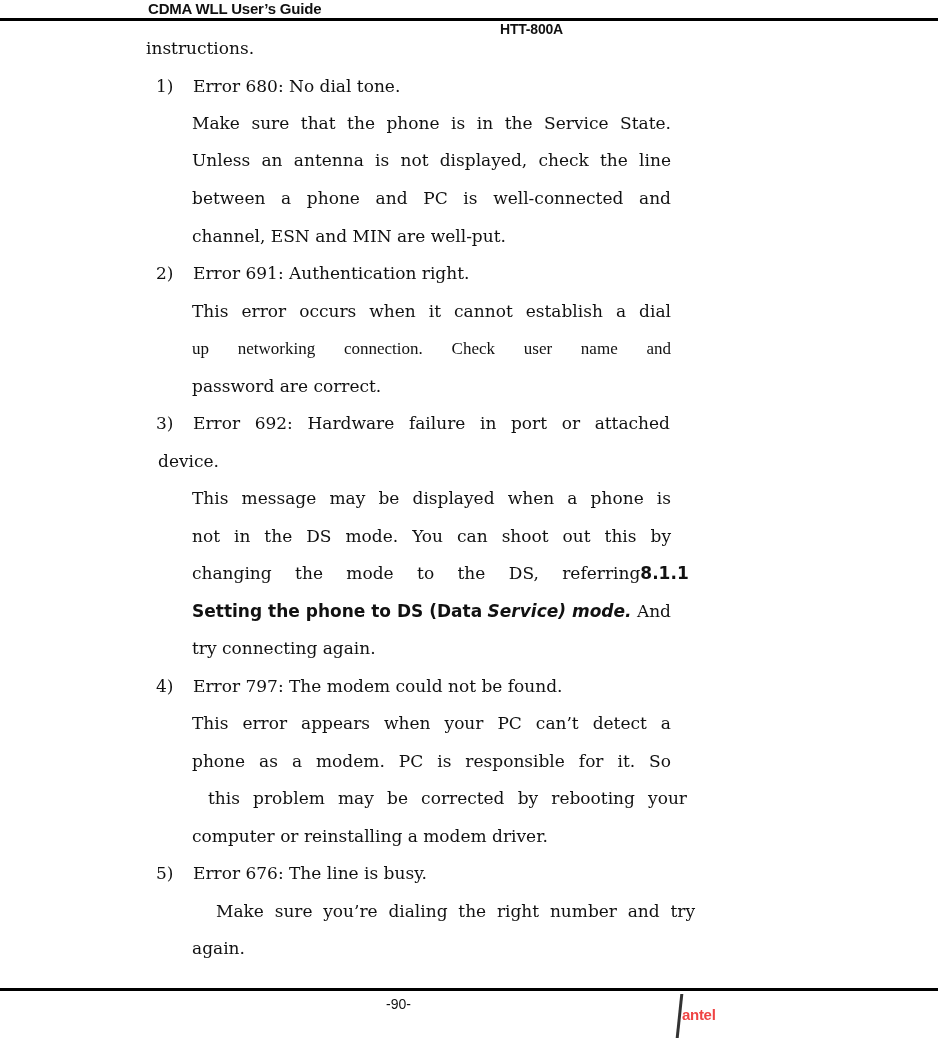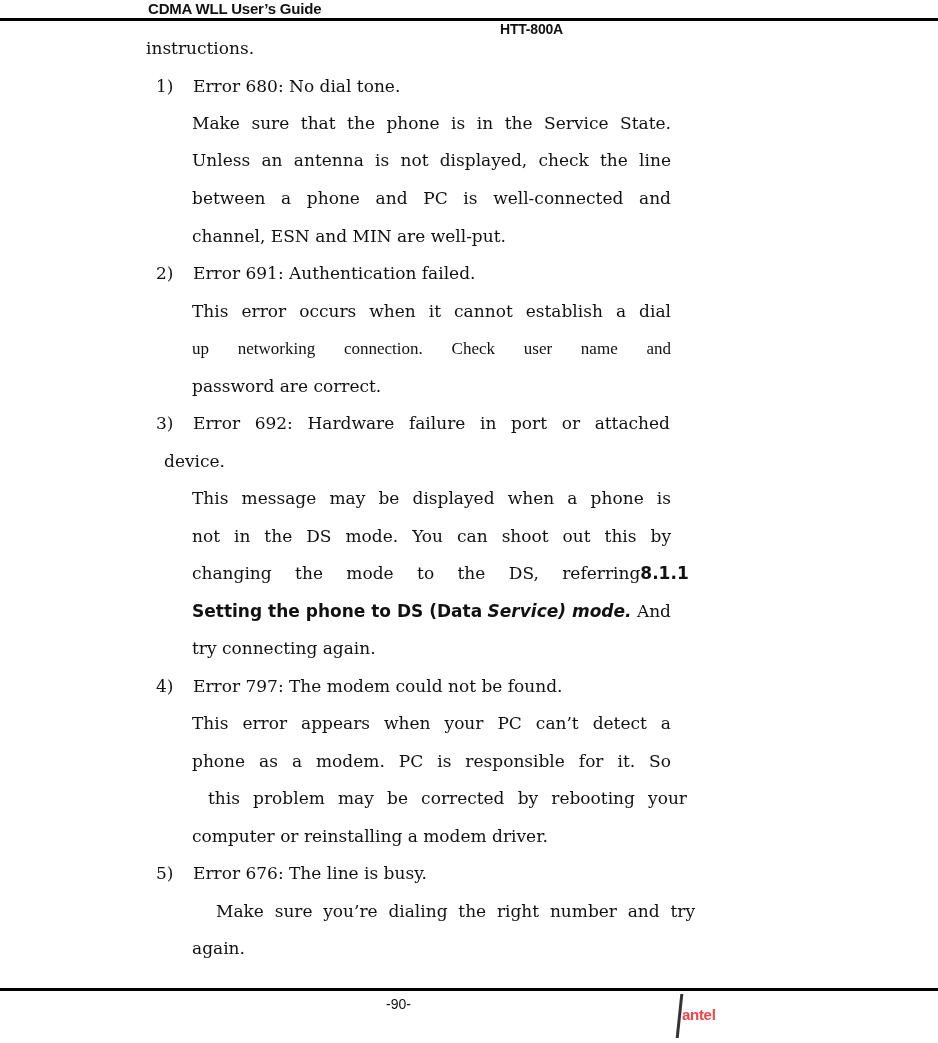--- a/index.html
+++ b/index.html
@@ -33,28 +33,28 @@
   <div class="line" style="left:146px; top:37px;">instructions.</div>
 
   <div class="num" style="left:156px; top:75px;">1)</div>
   <div class="line" style="left:193px; top:75px;">Error 680: No dial tone.</div>
   <div class="line just" style="left:192px; top:112px;">Make sure that the phone is in the Service State.</div>
   <div class="line just" style="left:192px; top:149px;">Unless an antenna is not displayed, check the line</div>
   <div class="line just" style="left:192px; top:187px;">between a phone and PC is well-connected and</div>
   <div class="line" style="left:192px; top:225px;">channel, ESN and MIN are well-put.</div>
 
   <div class="num" style="left:156px; top:262px;">2)</div>
-  <div class="line" style="left:193px; top:262px;">Error 691: Authentication failed.</div>
+  <div class="line" style="left:193px; top:262px;">Error 691: Authentication right.</div>
   <div class="line just" style="left:192px; top:300px;">This error occurs when it cannot establish a dial</div>
   <div class="line just" style="left:192px; top:338px;font-family:Liberation Serif, serif;">up networking connection. Check user name and</div>
   <div class="line" style="left:192px; top:375px;">password are correct.</div>
 
   <div class="num" style="left:156px; top:412px;">3)</div>
   <div class="line" style="left:193px; top:412px; width:477px; text-align:justify; text-align-last:justify; white-space:normal;">Error 692: Hardware failure in port or attached</div>
-  <div class="line" style="left:164px; top:450px;text-align:right;">device.</div>
+  <div class="line" style="left:158px; top:450px;text-align:right;">device.</div>
   <div class="line just" style="left:192px; top:487px;">This message may be displayed when a phone is</div>
   <div class="line just" style="left:192px; top:525px;">not in the DS mode. You can shoot out this by</div>
   <div class="line" style="left:192px; top:562px; width:479px; display:flex; justify-content:space-between;">
     <span style="word-spacing:18px;">changing the mode to the DS, referring</span>
     <span class="ref">8.1.1</span>
   </div>
   <div class="line" style="left:192px; top:600px; width:479px; display:flex; justify-content:space-between;">
     <span>
       <span class="ref">Setting the phone to DS (Data</span>
       <span class="ref-it">Service) mode.</span>

